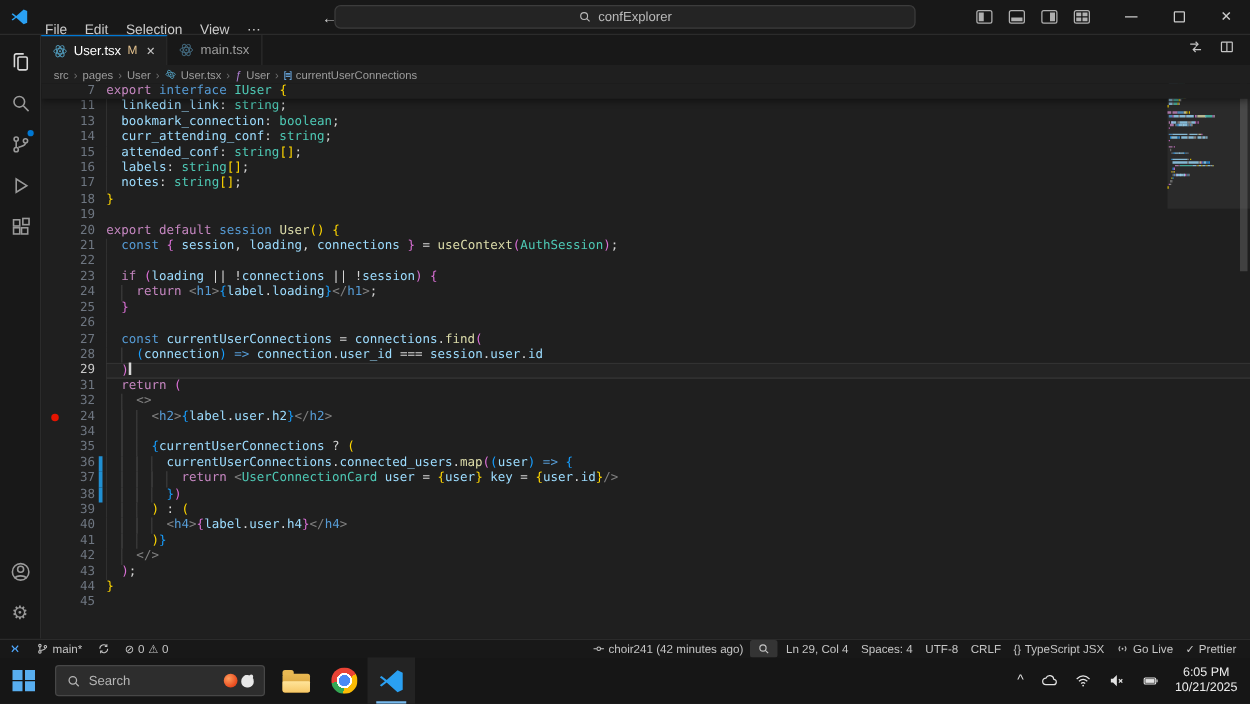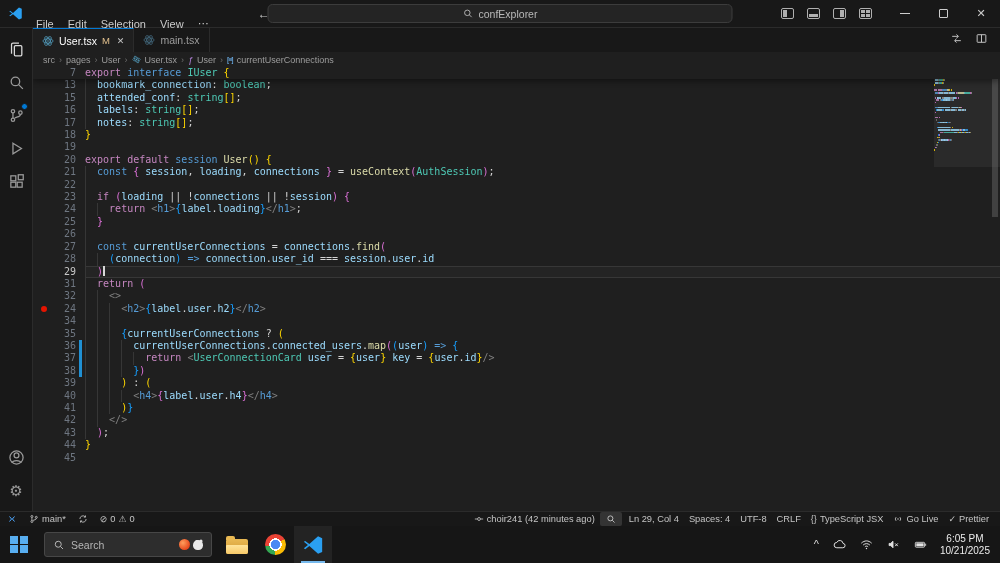--- a/index.html
+++ b/index.html
@@ -323,23 +323,35 @@
             <div class="crow">
               <span class="glyph"></span>
               <span class="lnum">7</span>
               <span class="chg"></span>
               <span class="codecell"><span class="codetext"><span class="tk-k">export</span><span class="tk-p"> </span><span class="tk-d">interface</span><span class="tk-p"> </span><span class="tk-t">IUser</span><span class="tk-p"> </span><span class="tk-b1">{</span></span></span>
             </div>
           </div>
         <div id="code-lines">
             <div class="crow">
               <span class="glyph"></span>
+              <span class="lnum">11</span>
+              <span class="chg"></span>
+              <span class="codecell"><span class="guides" style="width: 1px;"></span><span class="codetext">  <span class="tk-v">linkedin_link</span><span class="tk-p">: </span><span class="tk-t">string</span><span class="tk-p">;</span></span></span>
+            </div>
+            <div class="crow">
+              <span class="glyph"></span>
               <span class="lnum">13</span>
               <span class="chg"></span>
               <span class="codecell"><span class="guides" style="width: 1px;"></span><span class="codetext">  <span class="tk-v">bookmark_connection</span><span class="tk-p">: </span><span class="tk-t">boolean</span><span class="tk-p">;</span></span></span>
+            </div>
+            <div class="crow">
+              <span class="glyph"></span>
+              <span class="lnum">14</span>
+              <span class="chg"></span>
+              <span class="codecell"><span class="guides" style="width: 1px;"></span><span class="codetext">  <span class="tk-v">curr_attending_conf</span><span class="tk-p">: </span><span class="tk-t">string</span><span class="tk-p">;</span></span></span>
             </div>
             <div class="crow">
               <span class="glyph"></span>
               <span class="lnum">15</span>
               <span class="chg"></span>
               <span class="codecell"><span class="guides" style="width: 1px;"></span><span class="codetext">  <span class="tk-v">attended_conf</span><span class="tk-p">: </span><span class="tk-t">string</span><span class="tk-b1">[]</span><span class="tk-p">;</span></span></span>
             </div>
             <div class="crow">
               <span class="glyph"></span>
               <span class="lnum">16</span>

